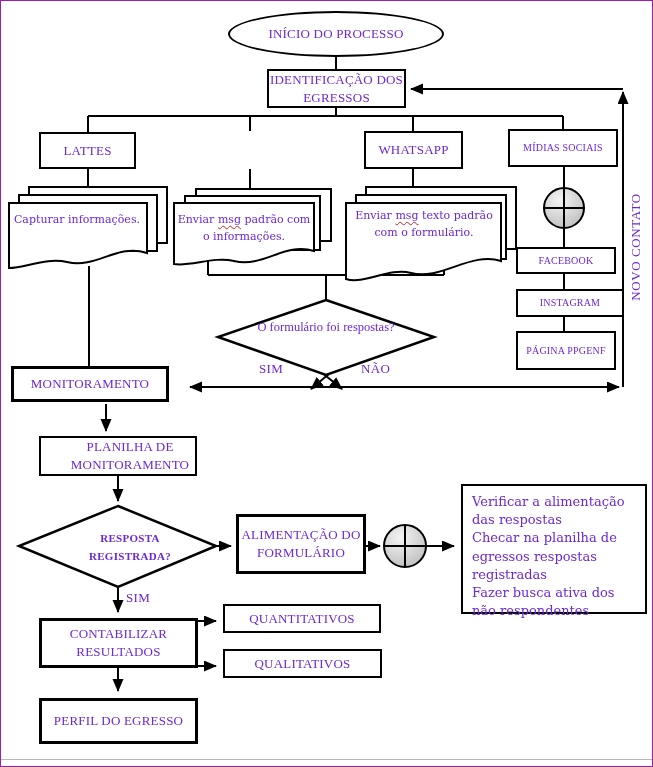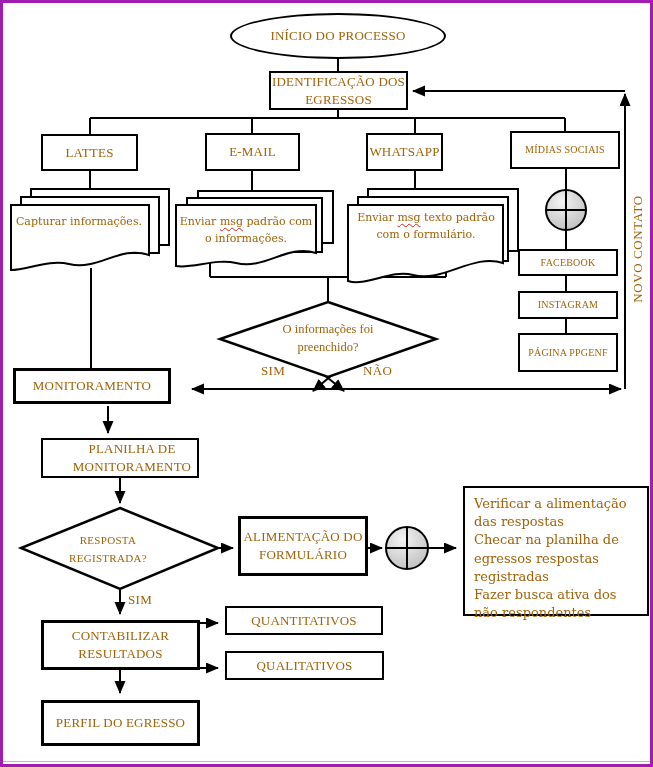--- a/index.html
+++ b/index.html
@@ -1,24 +1,24 @@
 <!DOCTYPE html>
 <html><head>
 <meta charset="utf-8">
 <style>
   html,body{margin:0;padding:0;background:#ffffff;}
   .canvas{
     position:relative;
     width:653px;height:767px;
     background:#ffffff;
-    border:3px solid #a21caf;
+    border:1px solid #a21caf;
     box-sizing:border-box;
     overflow:hidden;
     font-family:"Liberation Serif", serif;
-    color:#a16207;
+    color:#6d28d9;
   }
   svg.wires{position:absolute;left:0;top:0;}
   .node{
     position:absolute;
     background:#fff;
     border:2px solid #000;
     display:flex;align-items:center;justify-content:center;
     text-align:center;
     font-size:13px;
     letter-spacing:0.2px;
@@ -176,24 +176,21 @@
     <span class="nowrap">INÍCIO DO PROCESSO</span>
   </div>
 
   <div class="node" style="left:266px;top:68px;width:139px;height:39px;">
     <span>IDENTIFICAÇÃO DOS EGRESSOS</span>
   </div>
 
   <div class="node" style="left:38px;top:131px;width:97px;height:37px;">
     <span class="nowrap">LATTES</span>
   </div>
-  <div class="node" style="left:202px;top:130px;width:95px;height:38px;">
-    <span class="nowrap">E-MAIL</span>
-  </div>
-  <div class="node" style="left:363px;top:130px;width:77px;height:38px;">
+  <div class="node" style="left:363px;top:130px;width:99px;height:38px;">
     <span class="nowrap">WHATSAPP</span>
   </div>
   <div class="node small" style="left:507px;top:128px;width:110px;height:38px;">
     <span class="nowrap">MÍDIAS SOCIAIS</span>
   </div>
 
   <div class="doctext" style="left:12px;top:211px;width:128px;">Capturar informações.</div>
   <div class="doctext" style="left:176px;top:211px;width:134px;">
     <span>Enviar</span>
     <span class="misspelled">msg</span>
@@ -201,39 +198,39 @@
   </div>
   <div class="doctext" style="left:352px;top:207px;width:142px;">
     <span>Enviar</span>
     <span class="misspelled">msg</span>
     <span>texto padrão com o formulário.</span>
   </div>
 
   <div class="node small" style="left:515px;top:246px;width:100px;height:27px;">
     <span class="nowrap">FACEBOOK</span>
   </div>
-  <div class="node small" style="left:515px;top:288px;width:100px;height:28px;">
+  <div class="node small" style="left:515px;top:288px;width:108px;height:28px;">
     <span class="nowrap">INSTAGRAM</span>
   </div>
   <div class="node small" style="left:515px;top:330px;width:100px;height:39px;">
     <span>PÁGINA PPGENF</span>
   </div>
 
-  <div class="dlabel" style="left:250px;top:317px;width:150px;line-height:1.45;">O informações foi preenchido?</div>
+  <div class="dlabel" style="left:250px;top:317px;width:150px;line-height:1.45;">O formulário foi respostas?</div>
   <div class="edge-label" style="left:258px;top:360px;">SIM</div>
   <div class="edge-label" style="left:360px;top:360px;">NÃO</div>
 
   <div class="node thick" style="left:10px;top:365px;width:158px;height:36px;">
     <span class="nowrap">MONITORAMENTO</span>
   </div>
   <div class="node" style="left:38px;top:435px;width:158px;height:40px;padding-left:24px;">
     <span>PLANILHA DE MONITORAMENTO</span>
   </div>
 
-  <div class="dlabel caps-small" style="left:40px;top:529px;width:130px;">RESPOSTA REGISTRADA?</div>
+  <div class="dlabel caps-small" style="left:64px;top:529px;width:130px;font-weight:bold;">RESPOSTA REGISTRADA?</div>
   <div class="edge-label" style="left:125px;top:589px;">SIM</div>
 
   <div class="node thick" style="left:235px;top:513px;width:130px;height:60px;">
     <span>ALIMENTAÇÃO DO FORMULÁRIO</span>
   </div>
 
   <div class="notes">
     <div class="note-line">Verificar a alimentação das respostas</div>
     <div class="note-line">Checar na planilha de egressos respostas registradas</div>
     <div class="note-line">Fazer busca ativa dos não respondentes</div>

